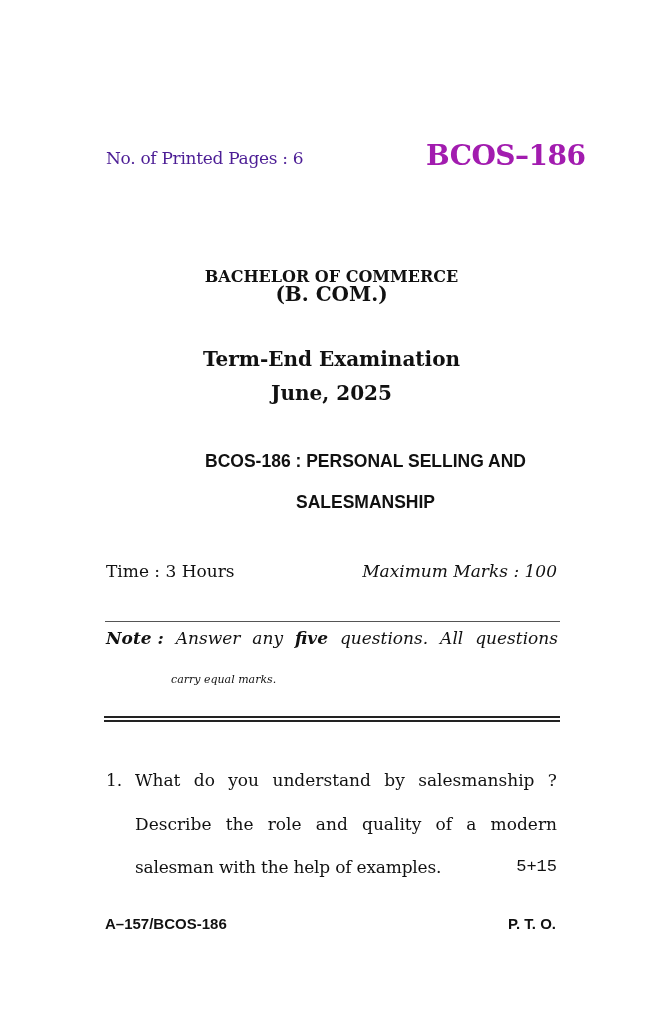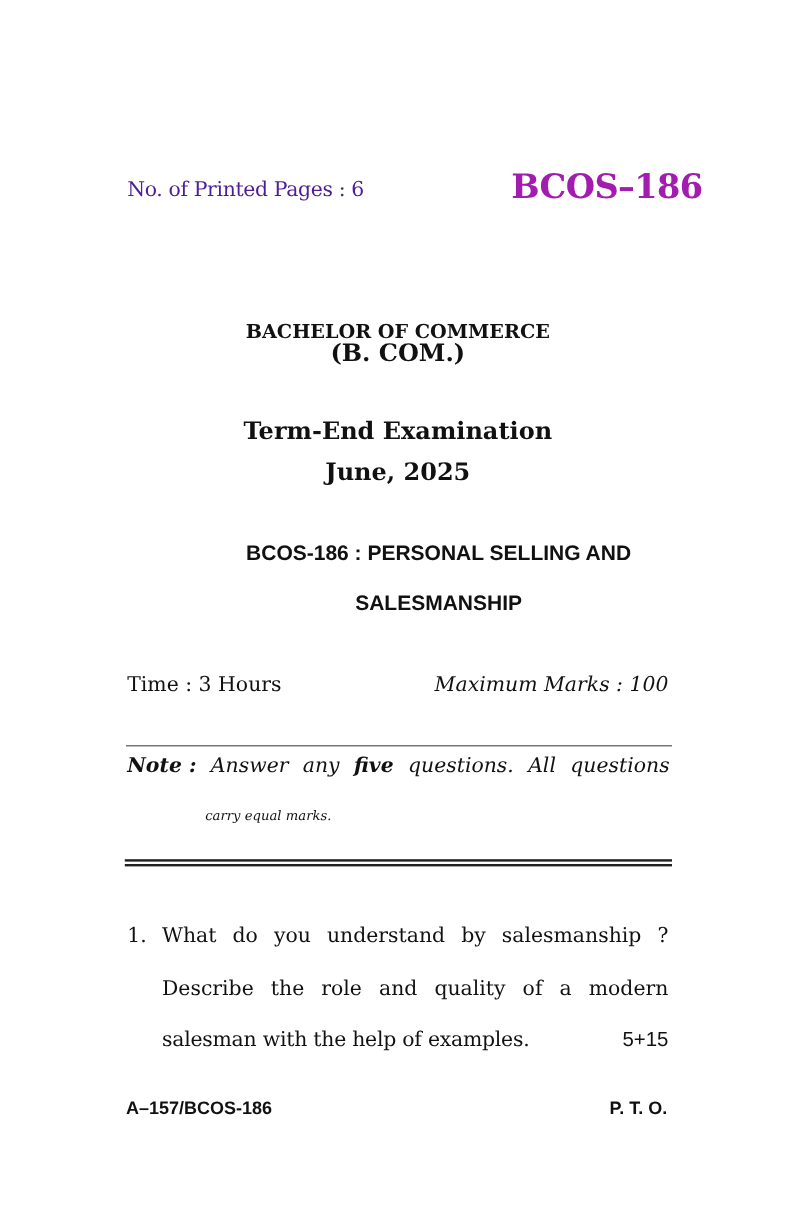--- a/index.html
+++ b/index.html
@@ -115,21 +115,21 @@
     .q-l2 { top: 814px; }
     .q-last {
       left: 135px; top: 857px;
       font-size: 17px;
       font-family: "DejaVu Serif", serif;
       letter-spacing: -0.2px;
     }
     .q-marks {
       right: 106px; top: 857px;
       font-size: 17px;
-      font-family: Liberation Sans, sans-serif;
+      font-family: Liberation Mono, monospace;
     }
     .footer-left {
       left: 105px; top: 915px;
       font-family: "Liberation Sans", sans-serif;
       font-weight: bold;
       font-size: 15px;
     }
     .footer-right {
       right: 107px; top: 915px;
       font-family: "Liberation Sans", sans-serif;

